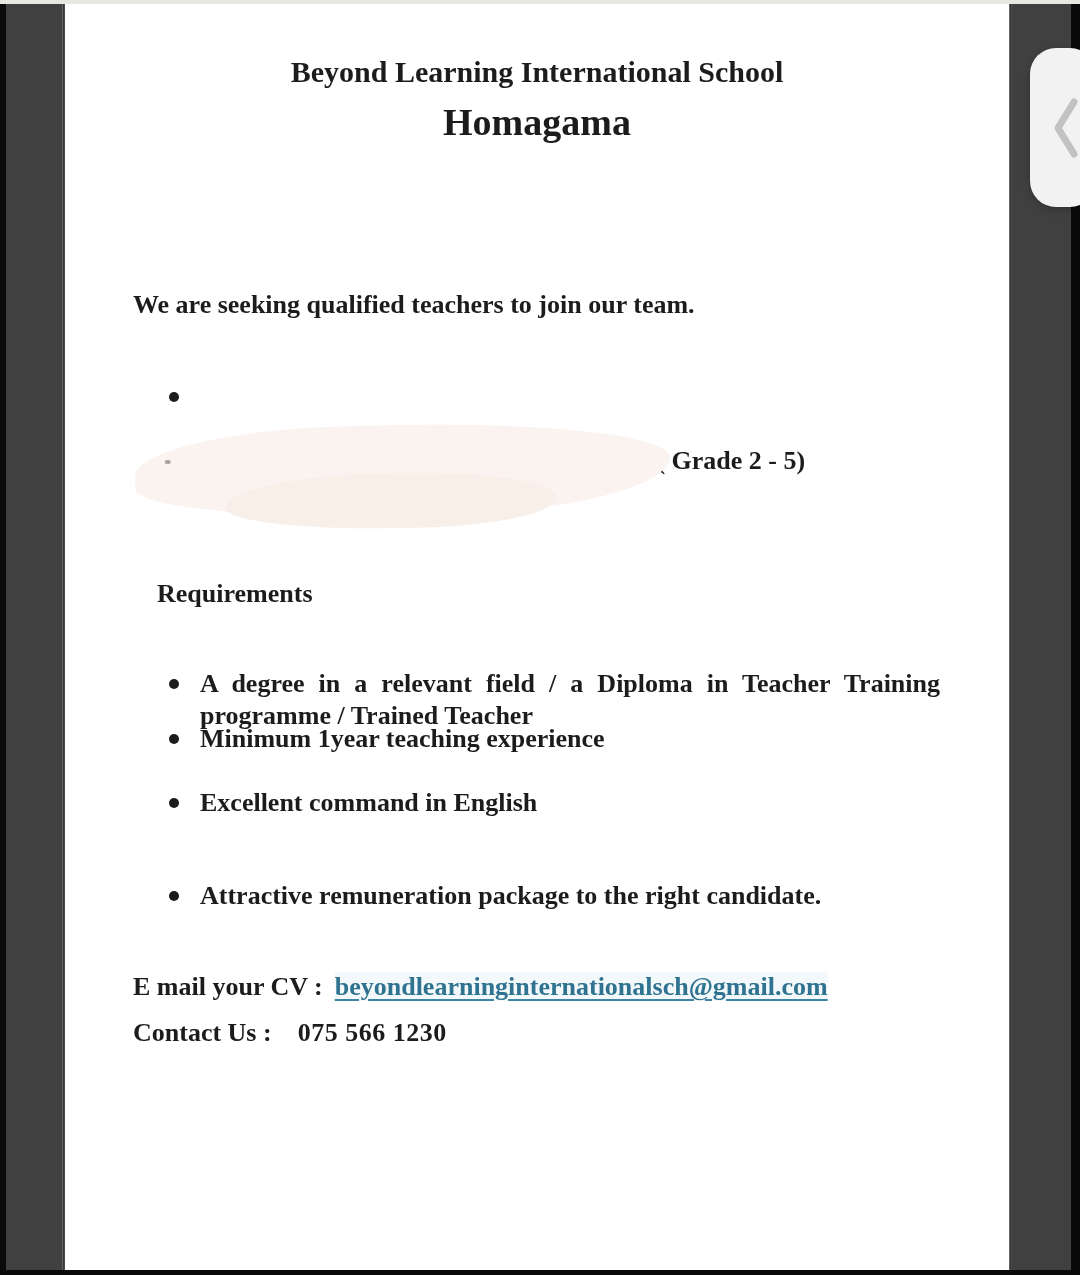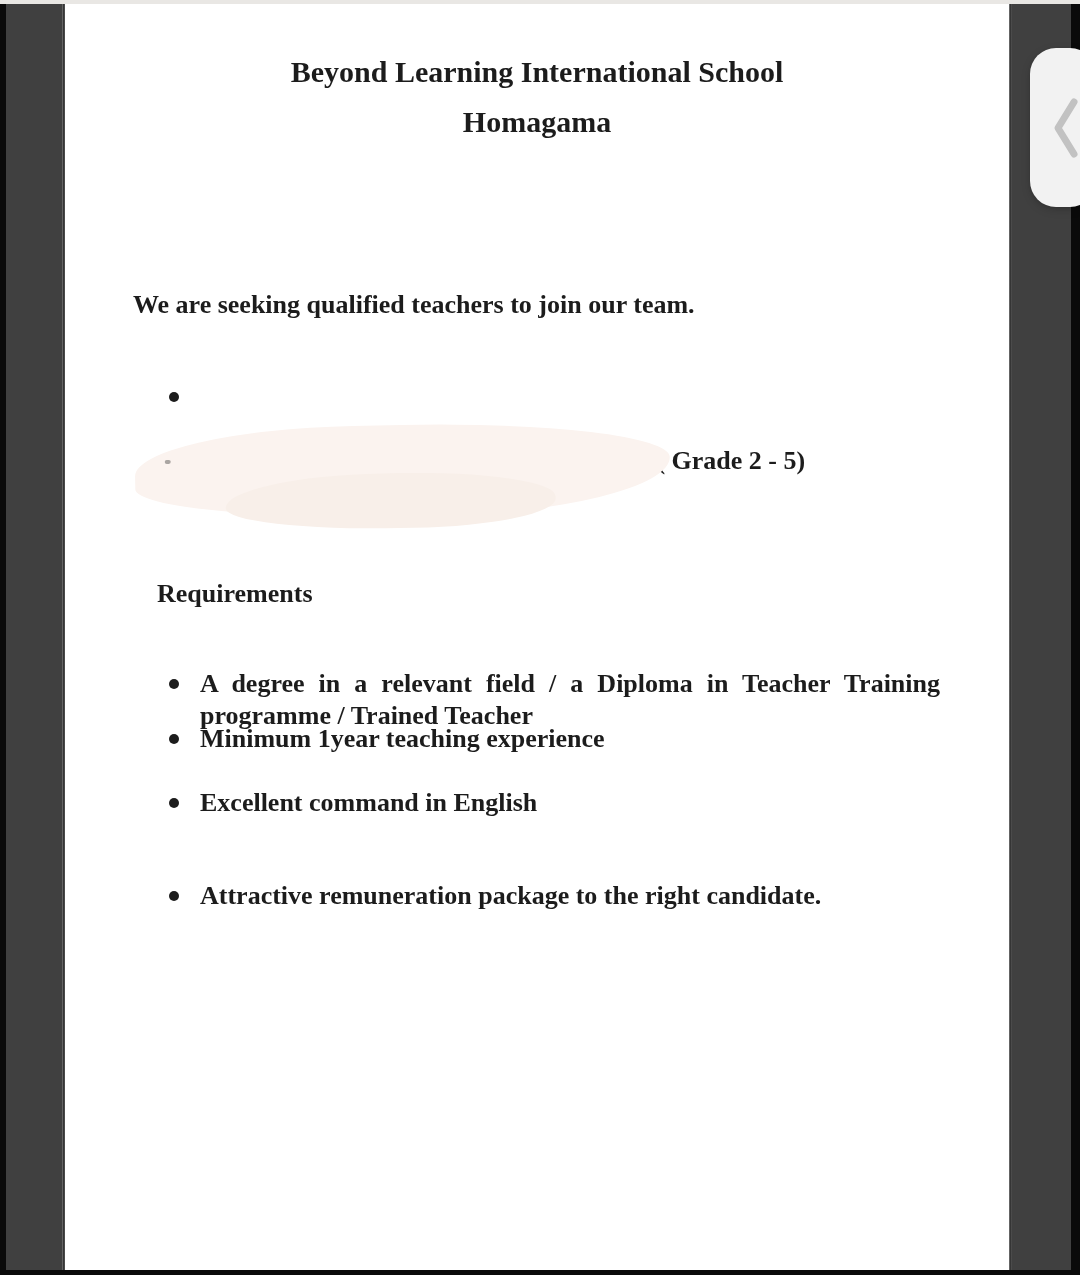--- a/index.html
+++ b/index.html
@@ -42,21 +42,21 @@
 
   
   .doc {
     position: absolute; left: 65px; top: 4px; width: 944px; height: 1267px;
     background: #ffffff; z-index: 2;
     color: #1c1c1c; font-weight: bold;
   }
   .doc .block { position: absolute; }
   .center { left: 0; width: 100%; text-align: center; }
   .school-name { top: 50px;  font-size: 30px; line-height: 36px; }
-  .location    { top: 100px; font-size: 30px; line-height: 36px; }
+  .location    { top: 100px; font-size: 38px; line-height: 36px; }
   .headline    { top: 192px; font-size: 31px; line-height: 38px; letter-spacing: 0.5px; }
   .intro       { top: 285px; left: 68px; font-size: 26px; line-height: 32px; }
 
   .bullet-item {
     position: relative;
     font-size: 26px; line-height: 32px;
     padding-left: 67px;
   }
   .bullet-dot {
     position: absolute; left: 36px; top: 11px;
@@ -160,21 +160,27 @@
     <div class="bullet-item req-abs req-3">
       <span class="bullet-dot"></span>
       <span class="bullet-text">Excellent command in English</span>
     </div>
 
     <div class="bullet-item req-abs req-4">
       <span class="bullet-dot"></span>
       <span class="bullet-text">Attractive remuneration package to the right candidate.</span>
     </div>
 
+    <div class="block email-line">
+      <span class="email-label">E mail your CV :</span><a class="email-link">beyondlearninginternationalsch@gmail.com</a>
+    </div>
 
+    <div class="block contact-line">
+      <span>Contact Us :</span><span class="contact-phone">075 566 1230</span>
+    </div>
 
   </div>
 
   <div class="rule-line rule-left"></div>
   <div class="rule-line rule-right"></div>
   <div class="bezel-left"></div>
   <div class="bezel-right"></div>
   <div class="bezel-bottom"></div>
   <div class="top-strip"></div>
 

